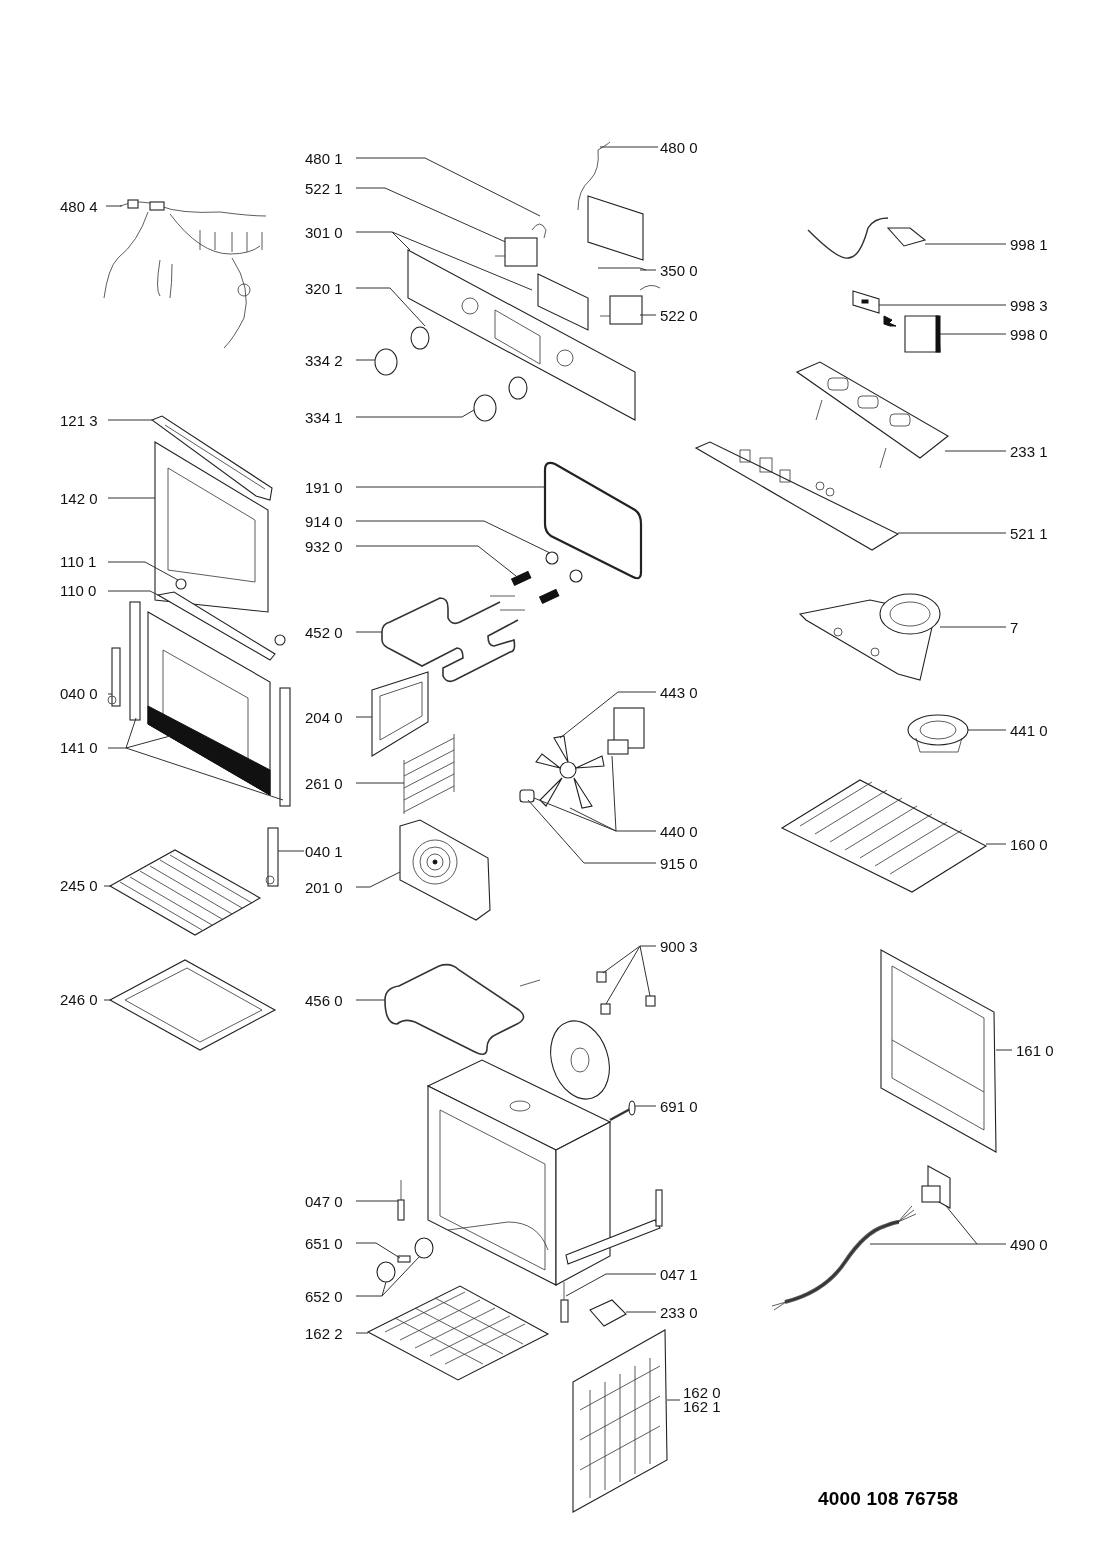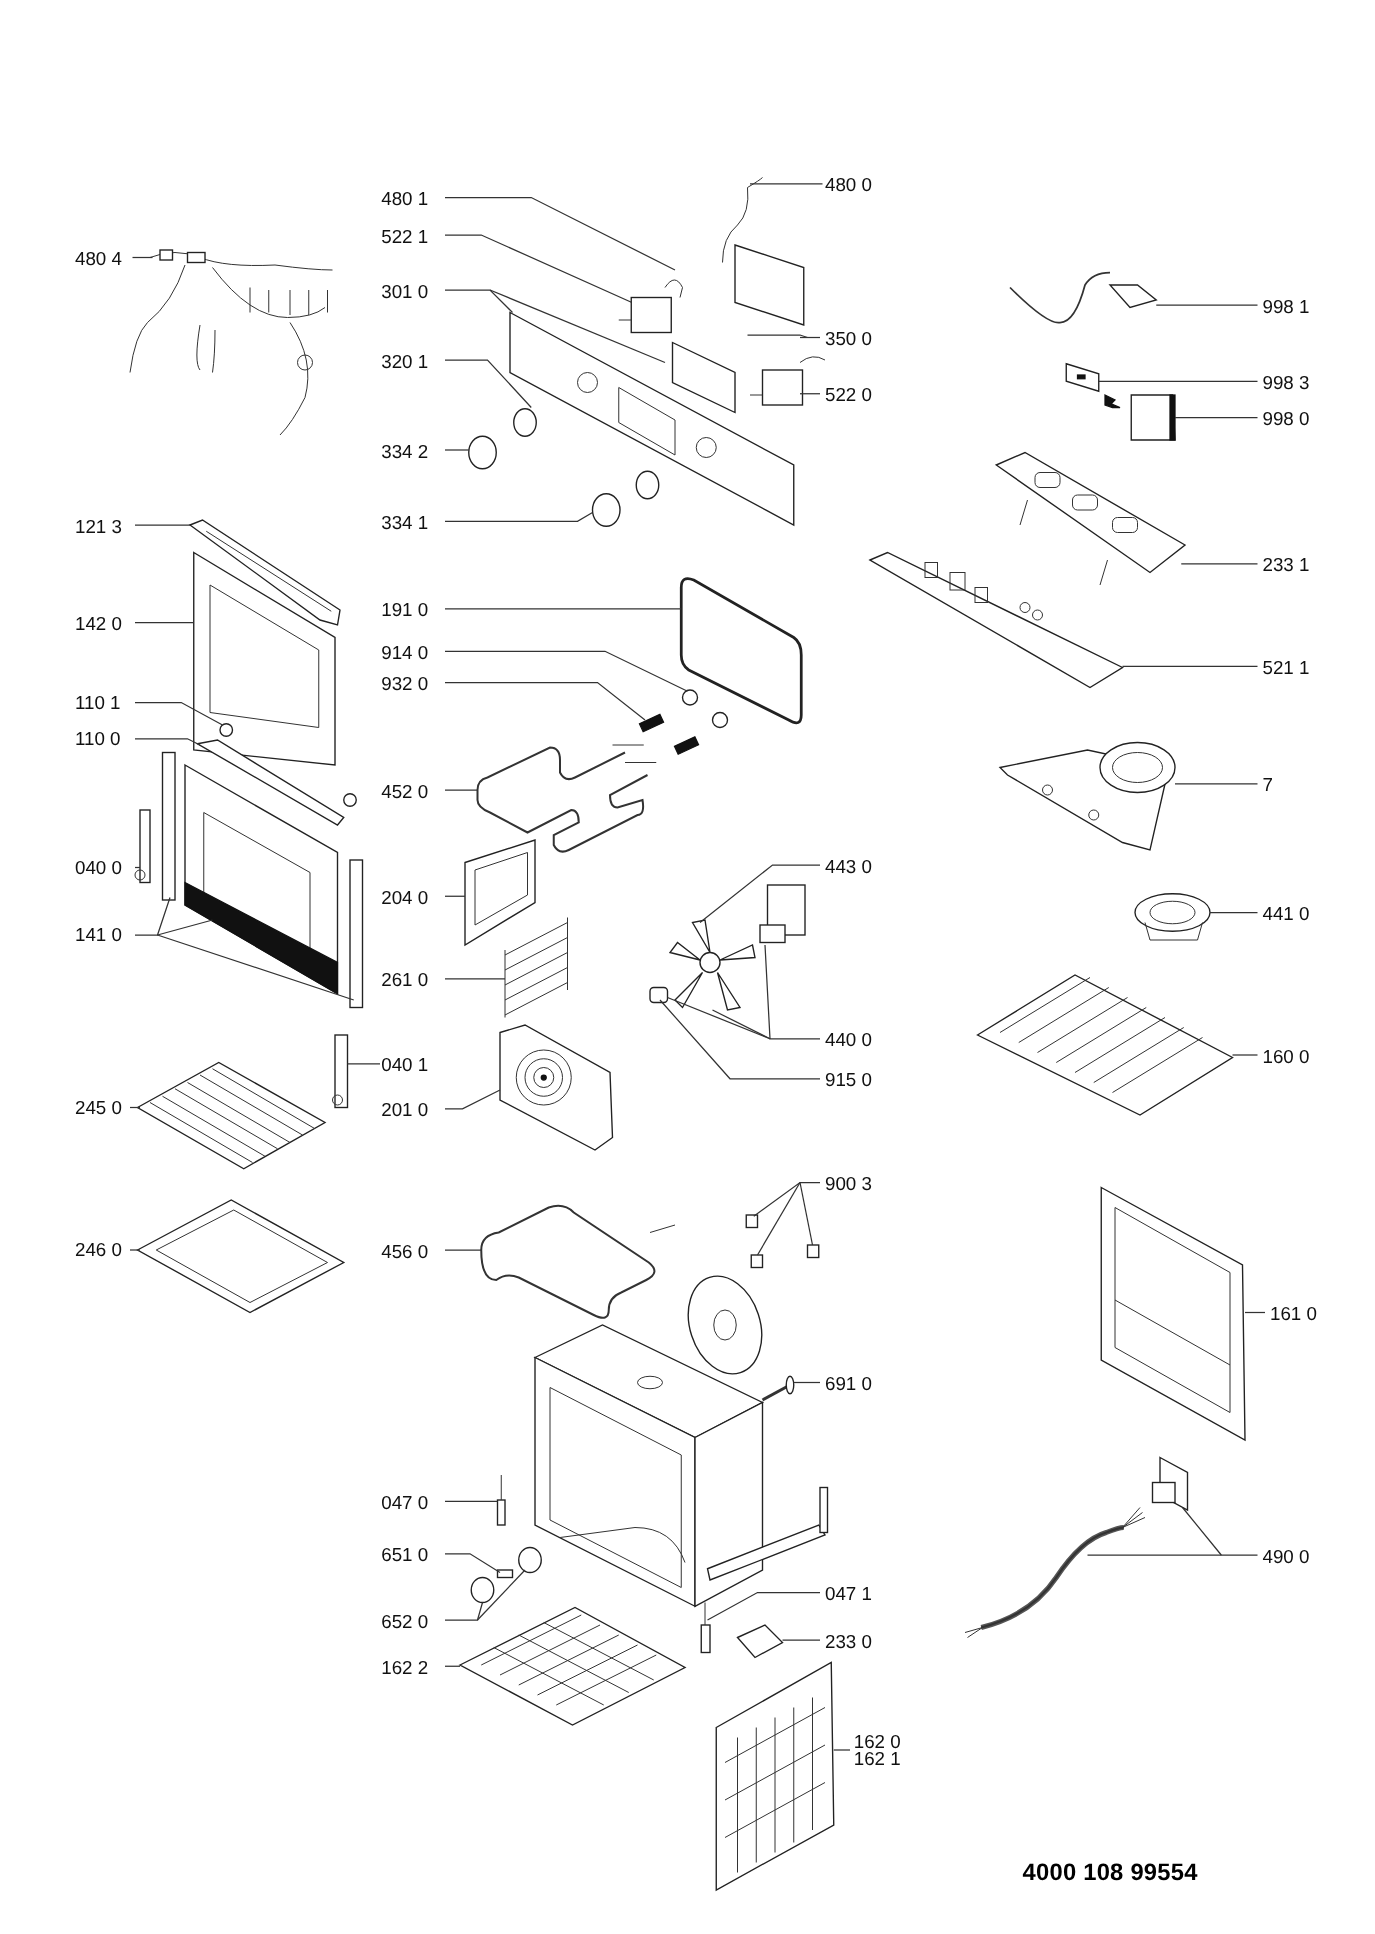--- a/index.html
+++ b/index.html
@@ -375,13 +375,13 @@
     <rect x="922" y="1186" width="18" height="16" class="part"></rect>
     <path class="part-thin" style="stroke-width:4;stroke:#555" d="M785 1302 q40-10 60-40 q20-30 40-36 q10-4 14-4"></path>
     <path class="part-thin" style="stroke-width:1.8" d="M785 1302 q40-10 60-40 q20-30 40-36 q10-4 14-4"></path>
     <path class="part-thin" d="M898 1222 l14-16 M898 1222 l16-12 M898 1222 l18-8 M786 1302 l-14 4 M786 1302 l-12 8"></path>
   </g>
   <polyline class="leader" points="1006,1244 977,1244 946,1206"></polyline>
   <line class="leader" x1="977" y1="1244" x2="870" y2="1244"></line>
   <text class="lbl" x="1010" y="1250">490 0</text>
 </svg>
 
-<div id="doc-number">4000 108 99554</div>
+<div id="doc-number">4000 108 76758</div>
 
 </body></html>

